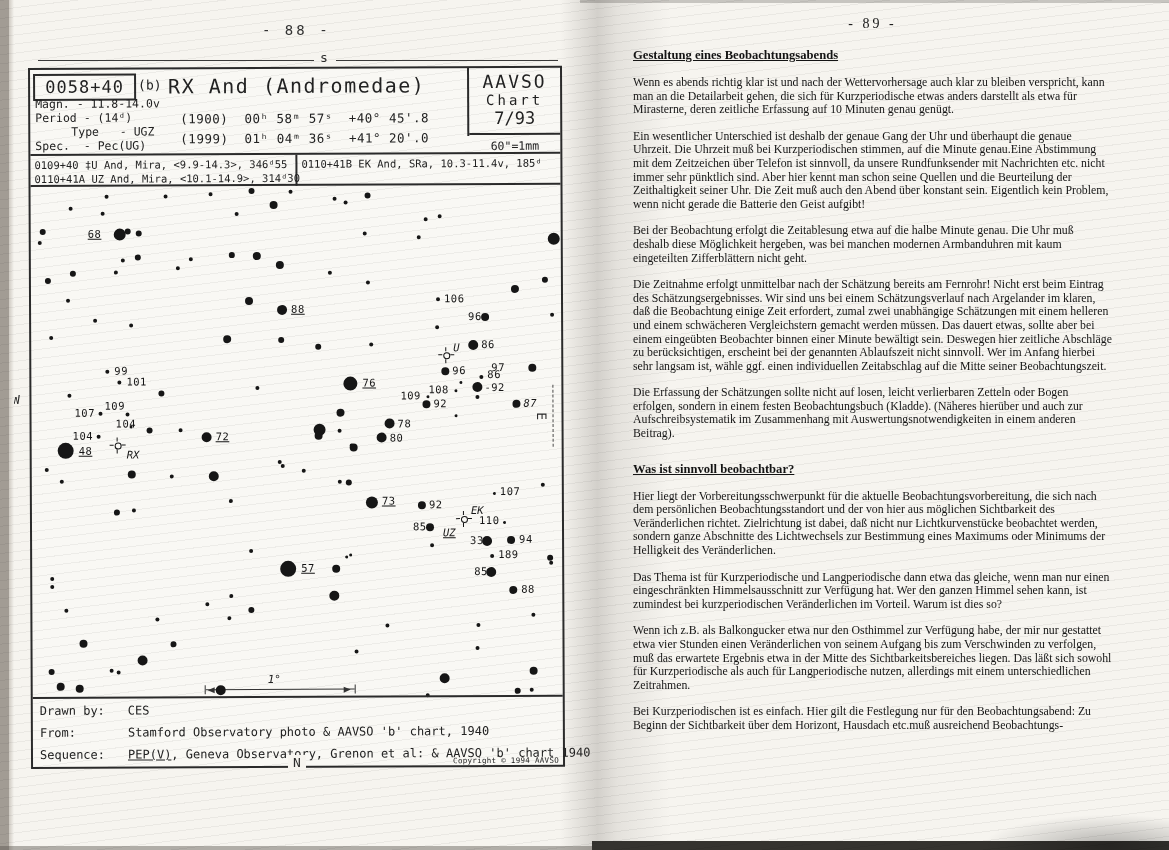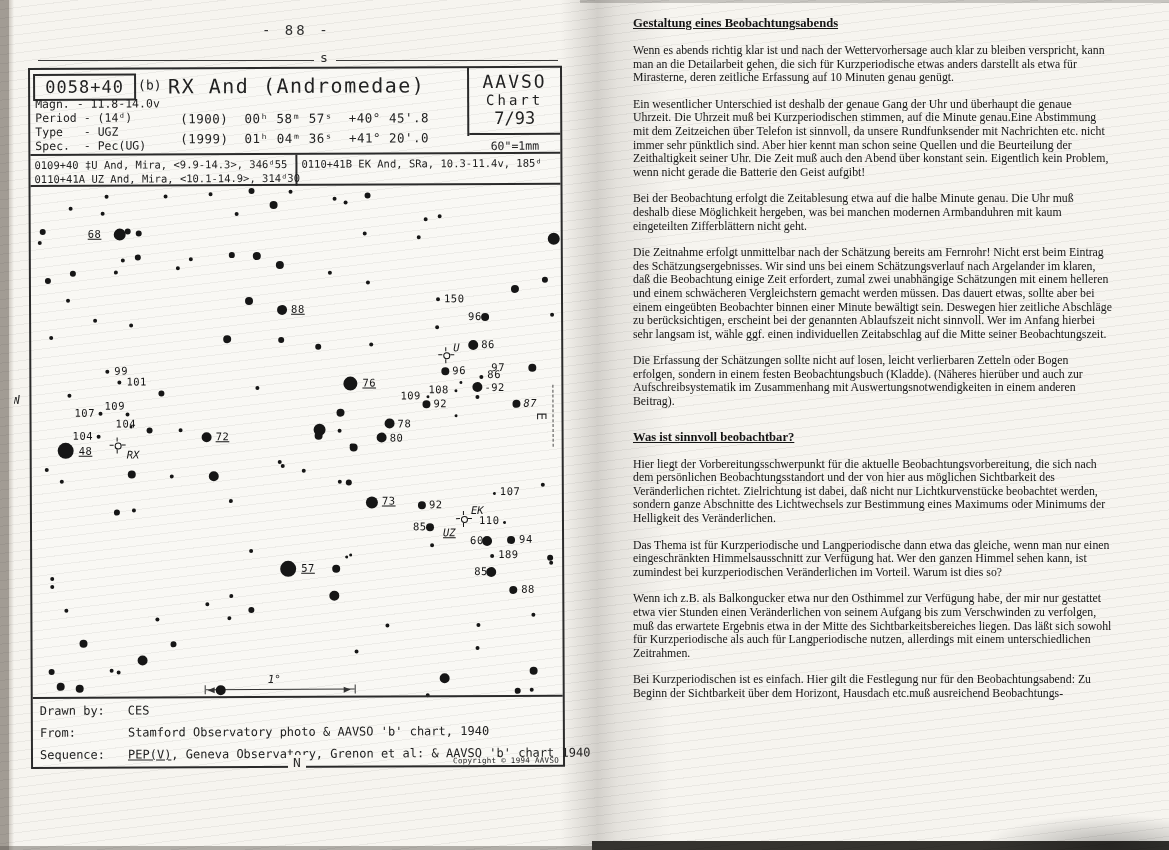--- a/index.html
+++ b/index.html
@@ -25,21 +25,21 @@
   .compass-s{left:320px;top:50px;}
   .compass-w{left:12px;top:392px;}
   .compass-n{left:288px;top:755px;background:#f6f4ef;padding:0 5px;z-index:5;}
   .chart-box{position:absolute;left:28px;top:68px;width:530px;height:697px;border:2px solid #2b2b2b;
              transform:rotate(-0.25deg);transform-origin:top left;background:rgba(255,255,255,0.35);}
   .desig-box{position:absolute;left:3px;top:4px;width:99px;height:23px;border:2px solid #2b2b2b;
              font-size:17px;letter-spacing:1px;line-height:23px;text-align:center;}
   .variant{position:absolute;left:108px;top:8px;font-size:13px;}
   .chart-title{position:absolute;left:138px;top:5px;font-size:20px;letter-spacing:1.5px;white-space:nowrap;}
   .prop-line{position:absolute;left:5px;font-size:11.5px;white-space:pre;}
-  .p0{top:27px;} .p1{top:41px;} .p2{top:55px;} .p3{top:69px;}
+  .p0{top:27px;} .p1{top:41px;} .p2{top:55px;margin-left:36px;} .p3{top:69px;}
   .coord-line{position:absolute;left:150px;font-size:12.5px;white-space:pre;letter-spacing:0.5px;}
   .c0{top:42px;} .c1{top:62px;}
   .org-cell{position:absolute;left:437px;top:0;width:91px;height:68px;border-left:2px solid #2b2b2b;text-align:center;}
   .org-name{font-size:18px;letter-spacing:2px;margin-top:3px;}
   .org-chart{font-size:14px;letter-spacing:3px;}
   .org-issue{font-size:17px;}
   .org-div{border-top:2px solid #2b2b2b;margin-top:5px;}
   .org-scale{font-size:11.5px;margin-top:4px;}
   .row2{position:absolute;left:0;top:84px;width:530px;height:31px;border-top:2px solid #2b2b2b;}
   .row2-div{position:absolute;left:265px;top:0;height:31px;border-left:2px solid #2b2b2b;}
@@ -252,21 +252,21 @@
           <span class="star-label" style="left: 84px; top: 232px;">104</span>
           <div class="star" style="left: 65px; top: 248px; height: 4px; width: 4px;"></div>
           <span class="star-label" style="left: 41px; top: 244px;">104</span>
           <div class="star" style="left: 26px; top: 256px; height: 16px; width: 16px;"></div>
           <span class="star-label ul" style="left: 47px; top: 259px;">48</span>
           <div class="star" style="left: 170px; top: 246px; height: 10px; width: 10px;"></div>
           <span class="star-label ul" style="left: 184px; top: 245px;">72</span>
           <div class="star" style="left: 312px; top: 191px; height: 14px; width: 14px;"></div>
           <span class="star-label ul" style="left: 331px; top: 192px;">76</span>
           <div class="star" style="left: 405px; top: 112px; height: 4px; width: 4px;"></div>
-          <span class="star-label" style="left: 413px; top: 108px;">150</span>
+          <span class="star-label" style="left: 413px; top: 108px;">106</span>
           <div class="star" style="left: 450px; top: 128px; height: 8px; width: 8px;"></div>
           <span class="star-label" style="left: 437px; top: 126px;">96</span>
           <div class="star" style="left: 437px; top: 155px; height: 10px; width: 10px;"></div>
           <span class="star-label" style="left: 450px; top: 154px;">86</span>
           <div class="star" style="left: 410px; top: 182px; height: 8px; width: 8px;"></div>
           <span class="star-label" style="left: 421px; top: 180px;">96</span>
           <div class="star" style="left: 448px; top: 190px; height: 4px; width: 4px;"></div>
           <span class="star-label" style="left: 456px; top: 184px;">86</span>
           <div class="star" style="left: 427.5px; top: 195.5px; height: 3px; width: 3px;"></div>
           <span class="star-label" style="left: 413px; top: 177px; margin-left: 47px;">97</span>
@@ -288,21 +288,21 @@
           <span class="star-label ul" style="left: 350px; top: 310px;">73</span>
           <div class="star" style="left: 386px; top: 316px; height: 8px; width: 8px;"></div>
           <span class="star-label" style="left: 397px; top: 314px;">92</span>
           <div class="star" style="left: 460.5px; top: 306.5px; height: 3px; width: 3px;"></div>
           <span class="star-label" style="left: 468px; top: 301px;">107</span>
           <div class="star" style="left: 470.5px; top: 335.5px; height: 3px; width: 3px;"></div>
           <span class="star-label" style="left: 447px; top: 330px;">110</span>
           <div class="star" style="left: 394px; top: 338px; height: 8px; width: 8px;"></div>
           <span class="star-label" style="left: 381px; top: 336px;">85</span>
           <div class="star" style="left: 450px; top: 351px; height: 10px; width: 10px;"></div>
-          <span class="star-label" style="left: 438px; top: 350px;">60</span>
+          <span class="star-label" style="left: 438px; top: 350px;">33</span>
           <div class="star" style="left: 475px; top: 351px; height: 8px; width: 8px;"></div>
           <span class="star-label" style="left: 487px; top: 349px;">94</span>
           <div class="star" style="left: 458px; top: 369px; height: 4px; width: 4px;"></div>
           <span class="star-label" style="left: 466px; top: 364px;">189</span>
           <div class="star" style="left: 454px; top: 382px; height: 10px; width: 10px;"></div>
           <span class="star-label" style="left: 442px; top: 381px;">85</span>
           <div class="star" style="left: 477px; top: 401px; height: 8px; width: 8px;"></div>
           <span class="star-label" style="left: 489px; top: 399px;">88</span>
           <div class="star" style="left: 248px; top: 375px; height: 16px; width: 16px;"></div>
           <span class="star-label ul" style="left: 269px; top: 377px;">57</span>
@@ -336,20 +336,21 @@
       <div class="cfooter">
         <div class="f-row f0"><span class="f-label">Drawn by:</span><span>CES</span></div>
         <div class="f-row f1"><span class="f-label">From:</span><span>Stamford Observatory photo &amp; AAVSO 'b' chart, 1940</span></div>
         <div class="f-row f2"><span class="f-label">Sequence:</span><span class="seq-ul">PEP(V)</span><span>, Geneva Observatory, Grenon et al: &amp; AAVSO 'b' chart 1940</span></div>
         <div class="copy">Copyright © 1994 AAVSO</div>
       </div>
     </div>
   </div>
 
   <div class="right-page">
+    <div class="pnum-right">- 89 -</div>
     <div class="rp-h">Gestaltung eines Beobachtungsabends</div>
     <p>Wenn es abends richtig klar ist und nach der Wettervorhersage auch klar zu bleiben verspricht, kann man an die Detailarbeit gehen, die sich für Kurzperiodische etwas anders darstellt als etwa für Mirasterne, deren zeitliche Erfassung auf  10 Minuten genau genügt.</p>
     <p>Ein wesentlicher Unterschied ist deshalb der genaue Gang der Uhr und überhaupt die genaue Uhrzeit. Die Uhrzeit muß bei Kurzperiodischen stimmen, auf die Minute genau.Eine Abstimmung mit dem Zeitzeichen über Telefon ist sinnvoll, da unsere Rundfunksender mit Nachrichten etc. nicht immer sehr pünktlich sind. Aber hier kennt man schon seine Quellen und die Beurteilung der Zeithaltigkeit seiner Uhr. Die Zeit muß auch den Abend über konstant sein. Eigentlich kein Problem, wenn nicht gerade die Batterie den Geist aufgibt!</p>
     <p>Bei der Beobachtung erfolgt  die Zeitablesung etwa auf die halbe Minute genau. Die Uhr muß deshalb diese Möglichkeit hergeben, was bei manchen modernen Armbanduhren mit kaum eingeteilten Zifferblättern nicht geht.</p>
     <p>Die Zeitnahme erfolgt unmittelbar nach der Schätzung bereits am Fernrohr! Nicht erst beim Eintrag des Schätzungsergebnisses. Wir sind uns bei einem Schätzungsverlauf nach Argelander im klaren, daß die Beobachtung einige Zeit erfordert, zumal zwei unabhängige Schätzungen mit einem helleren und einem schwächeren Vergleichstern gemacht werden müssen. Das dauert etwas, sollte aber bei einem eingeübten Beobachter binnen einer Minute bewältigt sein. Deswegen hier zeitliche Abschläge zu berücksichtigen, erscheint bei der genannten Ablaufszeit nicht sinnvoll. Wer im Anfang hierbei sehr langsam ist, wähle ggf. einen individuellen Zeitabschlag auf die Mitte seiner Beobachtungszeit.</p>
     <p>Die Erfassung der Schätzungen sollte nicht auf losen, leicht verlierbaren Zetteln oder Bogen erfolgen, sondern in einem festen Beobachtungsbuch (Kladde). (Näheres hierüber und auch zur Aufschreibsystematik im Zusammenhang mit Auswertungsnotwendigkeiten in einem anderen Beitrag).</p>
     <div class="rp-h rp-h2">Was ist sinnvoll beobachtbar?</div>
     <p>Hier liegt der Vorbereitungsschwerpunkt für die aktuelle Beobachtungsvorbereitung, die sich nach dem persönlichen Beobachtungsstandort und der von hier aus möglichen Sichtbarkeit des Veränderlichen richtet. Zielrichtung ist dabei, daß nicht nur Lichtkurvenstücke beobachtet werden, sondern ganze Abschnitte des Lichtwechsels zur Bestimmung eines Maximums oder Minimums der Helligkeit des Veränderlichen.</p>
     <p>Das Thema ist für Kurzperiodische und Langperiodische dann etwa das gleiche, wenn man nur einen eingeschränkten Himmelsausschnitt zur Verfügung hat. Wer den ganzen Himmel sehen kann, ist zumindest bei kurzperiodischen Veränderlichen im Vorteil. Warum ist dies so?</p>
     <p>Wenn ich z.B. als Balkongucker etwa nur den Osthimmel zur Verfügung habe, der mir nur gestattet etwa vier Stunden einen Veränderlichen von seinem Aufgang bis zum Verschwinden zu verfolgen, muß das erwartete Ergebnis etwa in der Mitte des Sichtbarkeitsbereiches liegen. Das läßt sich sowohl für Kurzperiodische als auch für Langperiodische nutzen, allerdings mit einem unterschiedlichen Zeitrahmen.</p>

